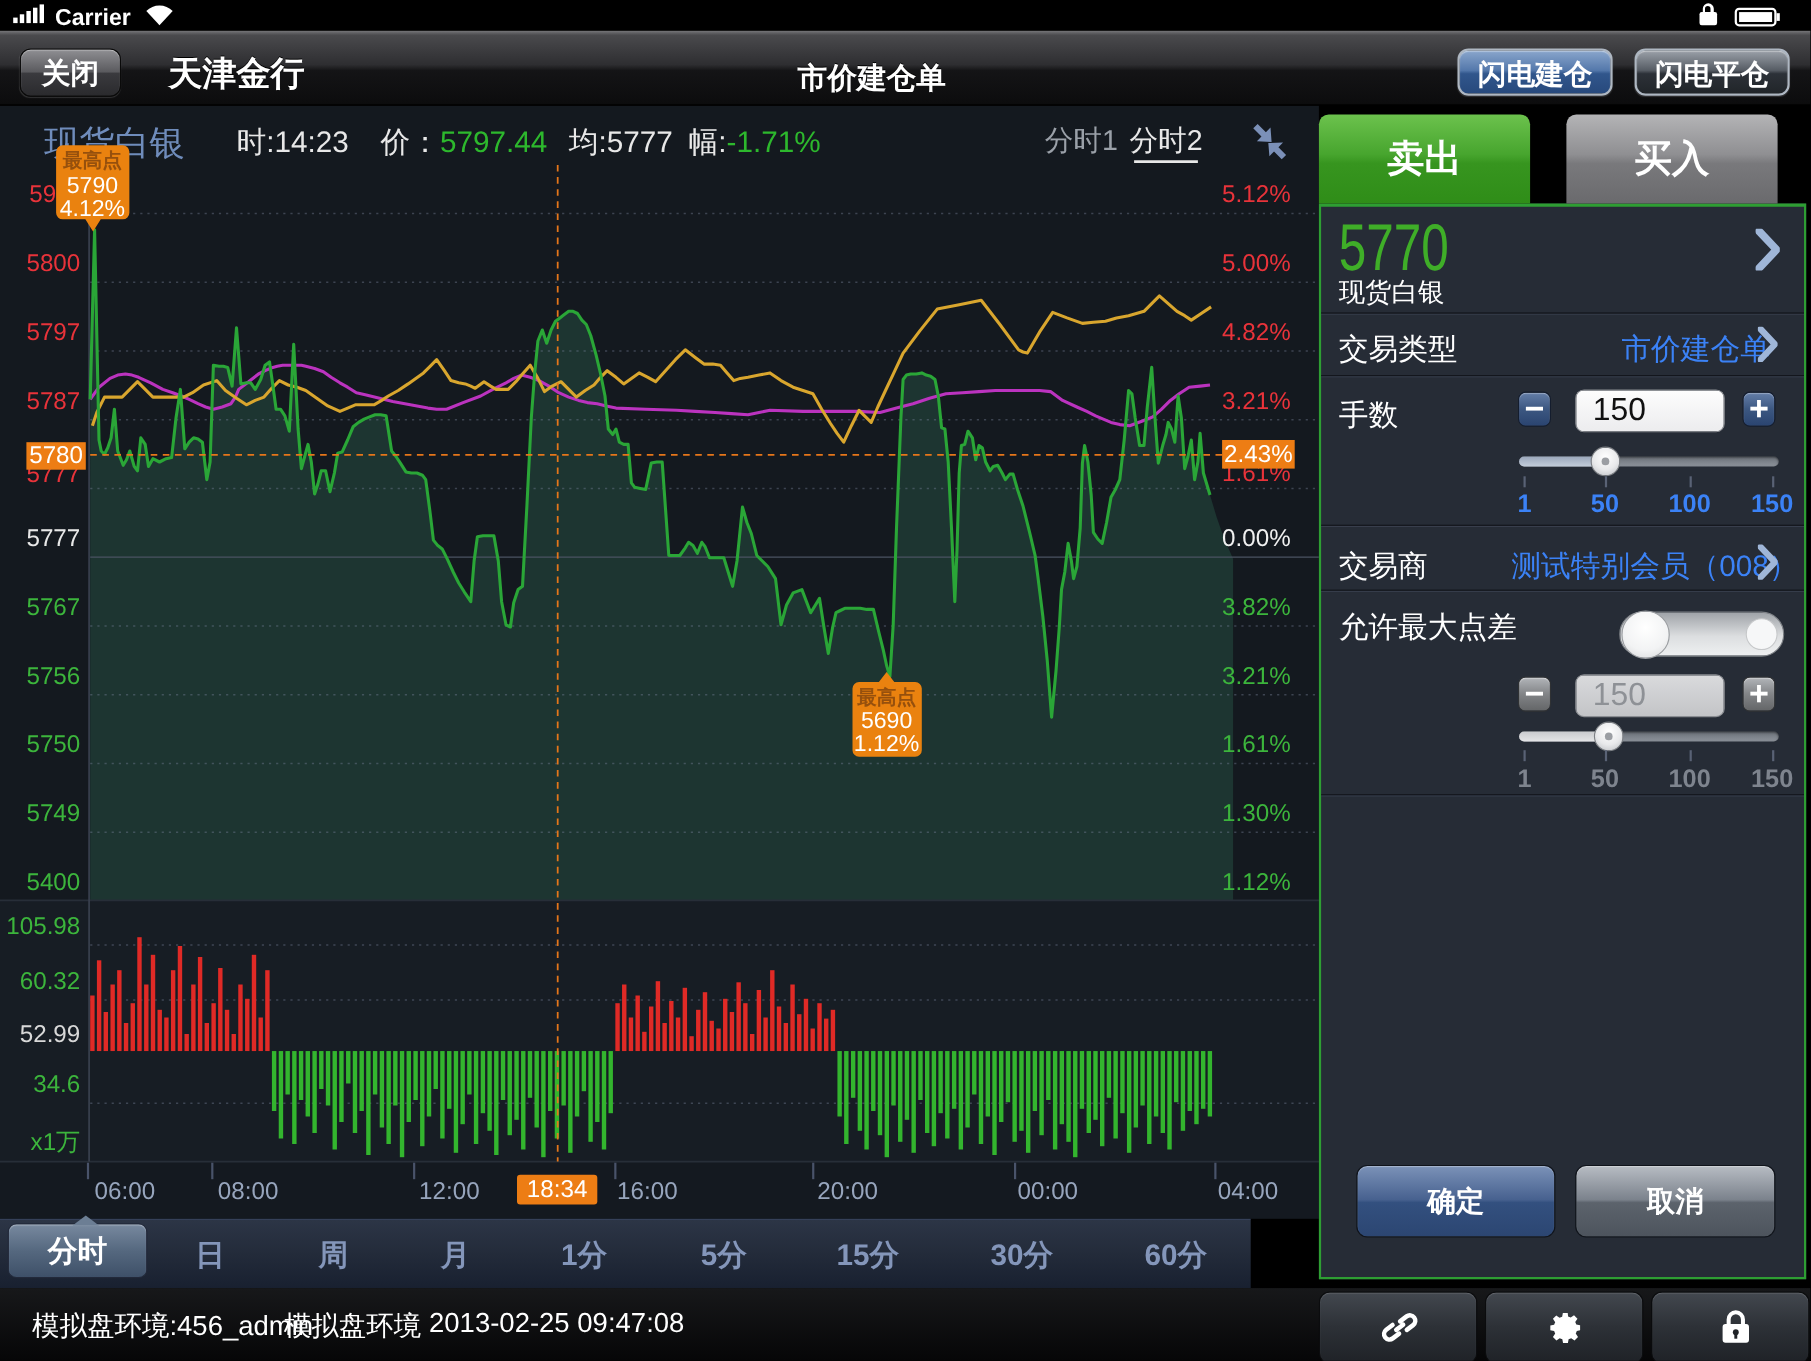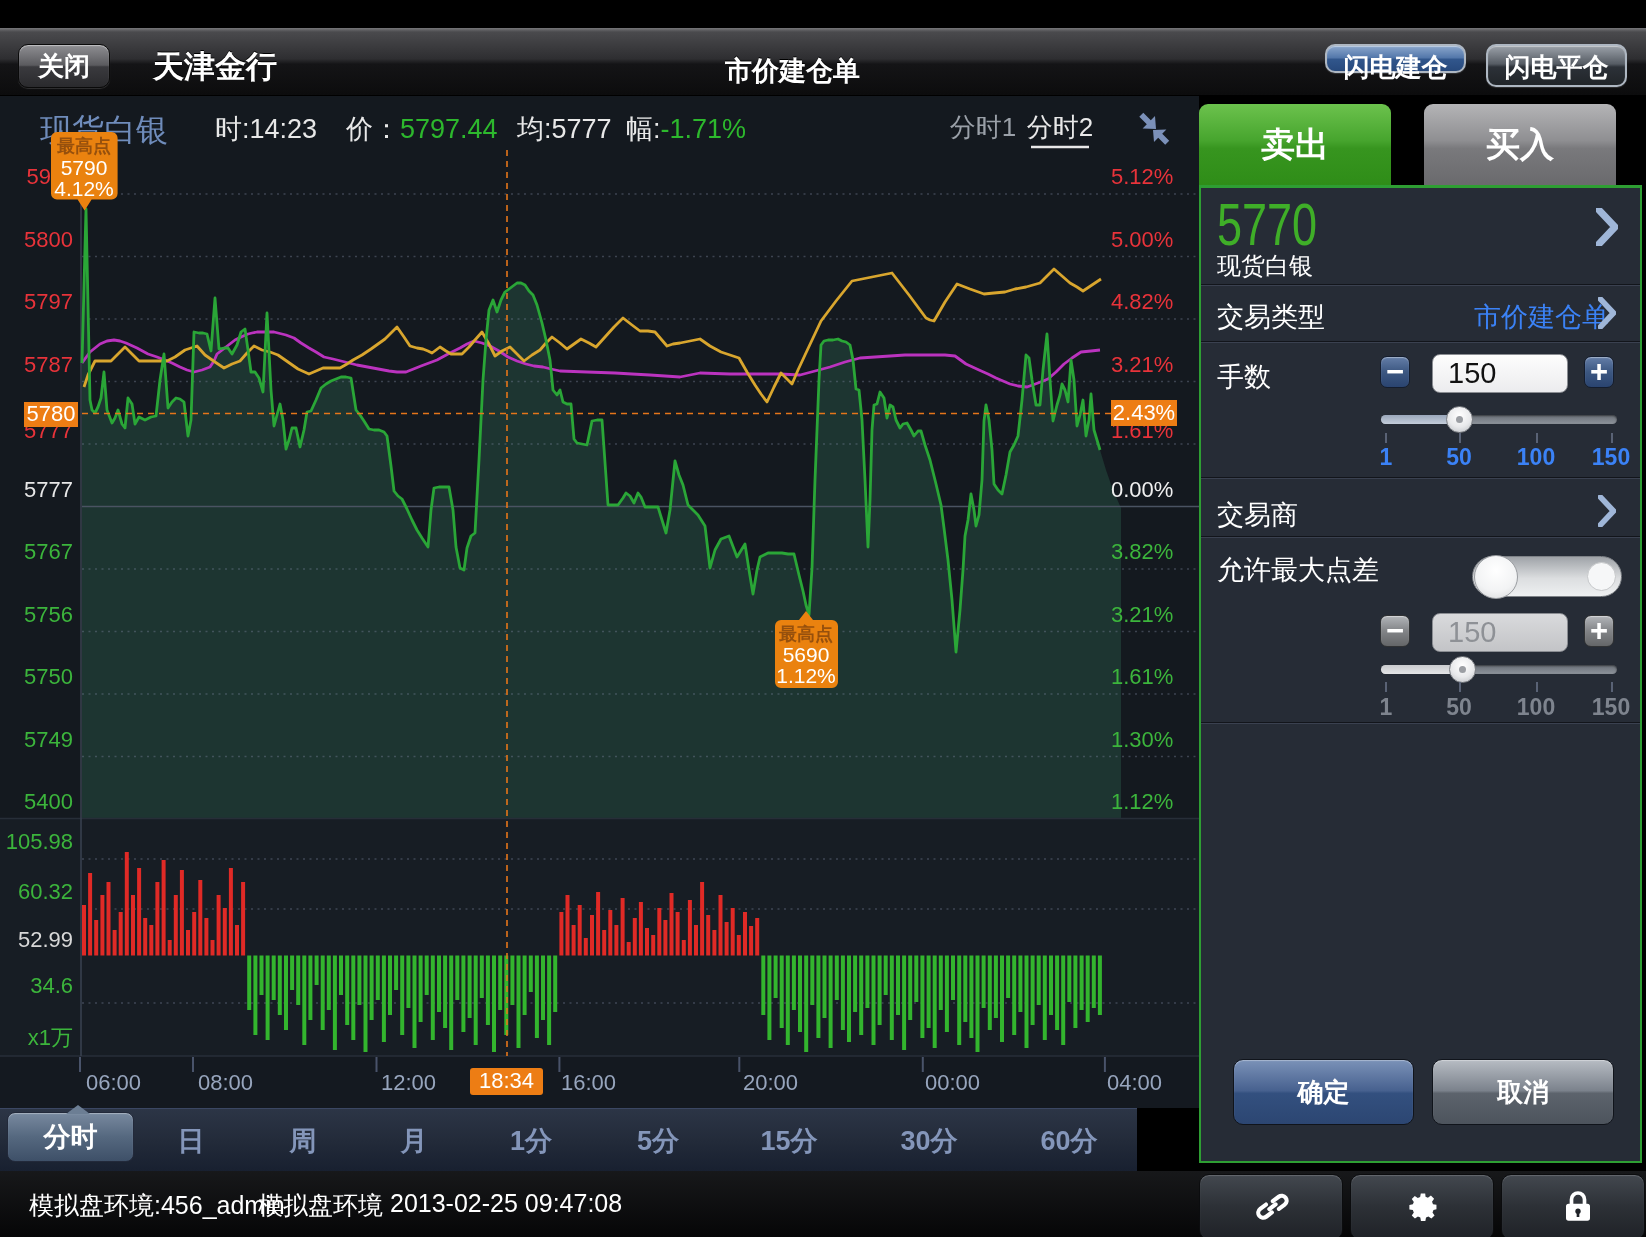--- a/index.html
+++ b/index.html
@@ -5,21 +5,21 @@
 #root{position:relative;width:1646px;height:1237px;background:#000;overflow:hidden}
 .abs{position:absolute}
 .statusbar{position:absolute;left:0;top:0;width:1646px;height:28px;background:#000;color:#fff}
 .navbar{position:absolute;left:0;top:28px;width:1646px;height:68px;
  background:linear-gradient(180deg,#767679 0,#4a4a4d 6%,#2e2e31 46%,#141416 54%,#0c0c0d 100%);
  border-bottom:1px solid #000}
 .nbtn{position:absolute;border-radius:10px;color:#fff;text-align:center;font-weight:bold;font-size:26px;
  border:1px solid #0a0a0a;box-shadow:inset 0 1px 1px rgba(255,255,255,.45), 0 1px 1px rgba(255,255,255,.15)}
 .close{left:18px;top:44px;width:92px;height:44px;line-height:43px;
  background:linear-gradient(180deg,#8f8f93 0,#5b5b5f 48%,#3a3a3e 52%,#2a2a2d 100%)}
-.flash1{left:1325px;top:44px;width:141px;height:29px;line-height:42px;border:2px solid #aeb7c2;
+.flash1{left:1325px;top:44px;width:141px;height:43px;line-height:42px;border:2px solid #aeb7c2;
  background:linear-gradient(180deg,#8aa6cc 0,#5478ab 46%,#31568c 54%,#27497c 100%)}
 .flash2{left:1486px;top:44px;width:141px;height:43px;line-height:42px;border:2px solid #aeb7c2;
  background:linear-gradient(180deg,#9ba1a9 0,#565c64 46%,#2c3138 54%,#212529 100%)}
 .title{position:absolute;left:153px;top:46px;color:#fff;font-size:31px;font-weight:bold;text-shadow:0 -1px 0 #000}
 .ctitle{position:absolute;left:700px;top:53px;width:185px;text-align:center;color:#fff;font-size:27px;font-weight:bold;text-shadow:0 -1px 0 #000}
 .axlab{font-size:22px}
 .ln{fill:none;stroke-width:2.8;stroke-linejoin:round}
 .gdot{stroke:#7a859d;stroke-opacity:.40;stroke-width:1.4;stroke-dasharray:2 4.5}
 .tabbar{position:absolute;left:0;top:1108px;width:1137px;height:63px;
  background:linear-gradient(180deg,#2c3546 0,#232b3a 50%,#182030 100%);border-top:1px solid #3b4763}
@@ -324,20 +324,40 @@
 <path d="M775 620 h24 l7 -9 7 9 h19 a6 6 0 0 1 6 6 v56 a6 6 0 0 1 -6 6 h-51 a6 6 0 0 1 -6 -6 v-56 a6 6 0 0 1 6 -6 z" fill="#ea820f"></path>
 <text x="806" y="640" text-anchor="middle" fill="#96500d" style="font-size:18px;font-weight:bold">最高点</text>
 <text x="806" y="662" text-anchor="middle" fill="#fff" style="font-size:21px">5690</text>
 <text x="806" y="683" text-anchor="middle" fill="#fff" style="font-size:21px">1.12%</text>
 </g>
 <g fill="#7b90b8">
 <path d="M1156 129 l-1 -13 -4.2 4.2 -7.5 -7.5 -4 4 7.5 7.5 -4.2 4.2 z"></path>
 <path d="M1153 130 l1 12 4.2 -4.2 7 7 4 -4 -7 -7 4.2 -4.2 z"></path>
 </g>
 </svg>
+<div class="statusbar">
+ <svg width="1646" height="28">
+  <g fill="#fff">
+   <rect x="12" y="16" width="4" height="5"></rect>
+          <rect x="18" y="13" width="4" height="8"></rect>
+   <rect x="24" y="10" width="4" height="11"></rect>
+          <rect x="30" y="7" width="4" height="14"></rect>
+          <rect x="36" y="4" width="4" height="17"></rect>
+   <text x="50" y="23" style="font-size:21px;font-weight:bold;font-family:'Liberation Sans'">Carrier</text>
+   <path d="M145 23 l-12 -13 a17 17 0 0 1 24 0 z"></path>
+  </g>
+  <g fill="#fff">
+   <rect x="1545" y="11" width="16" height="12" rx="2"></rect>
+          <path d="M1548 11 v-3 a5 5 0 0 1 10 0 v3 h-3 v-3 a2.5 2.5 0 0 0 -5 0 v3 z"></path>
+   <rect x="1578" y="8" width="36" height="15" rx="3" fill="none" stroke="#fff" stroke-width="2"></rect>
+   <rect x="1581" y="11" width="30" height="9" fill="#fff"></rect>
+          <rect x="1615" y="12" width="3" height="7" fill="#fff"></rect>
+  </g>
+ </svg>
+</div>
 <div class="navbar"></div>
 <div class="nbtn close">关闭</div>
 <div class="title">天津金行</div>
 <div class="ctitle">市价建仓单</div>
 <div class="nbtn flash1">闪电建仓</div>
 <div class="nbtn flash2">闪电平仓</div>
 
 <div class="tabbar">
  <div class="tabsel">分时<div class="notch"></div></div>
  <div class="tabl" style="left:191px">日</div>
@@ -379,20 +399,21 @@
     <div class="tick" style="left:1459px;top:433px"></div>
 <div class="tick" style="left:1536px;top:433px"></div>
     <div class="tick" style="left:1611px;top:433px"></div>
 <div class="ticklab bluev" style="left:1386px;top:444px">1</div>
 <div class="ticklab bluev" style="left:1459px;top:444px">50</div>
 <div class="ticklab bluev" style="left:1536px;top:444px">100</div>
 <div class="ticklab bluev" style="left:1611px;top:444px">150</div>
 <div class="pdiv" style="top:477px"></div>
 
 <div class="prow" style="left:1217px;top:497px;font-size:27px">交易商</div>
+<div class="prow bluev" style="left:1374px;top:497px;font-size:27px">测试特别会员（008）</div>
 <svg class="chev" style="left:1598px;top:495px;width:18px;height:32px" viewBox="0 0 22 38">
       <path d="M3 2 L19 19 L3 36" fill="none" stroke="#9fb6d8" stroke-width="7" stroke-linecap="round"></path>
     </svg>
 <div class="pdiv" style="top:536px"></div>
 
 <div class="prow" style="left:1217px;top:552px;font-size:27px">允许最大点差</div>
 <div class="toggle">
  <div style="position:absolute;left:1px;top:-2px;width:44px;height:44px;border-radius:50%;background:radial-gradient(circle at 50% 35%,#fff 0,#f2f3f4 60%,#d5d7d9 100%);border:1px solid #9a9da1"></div>
  <div style="position:absolute;right:5px;top:5px;width:29px;height:29px;border-radius:50%;background:#f6f7f8;border:1px solid #c6c8ca"></div>
 </div>

